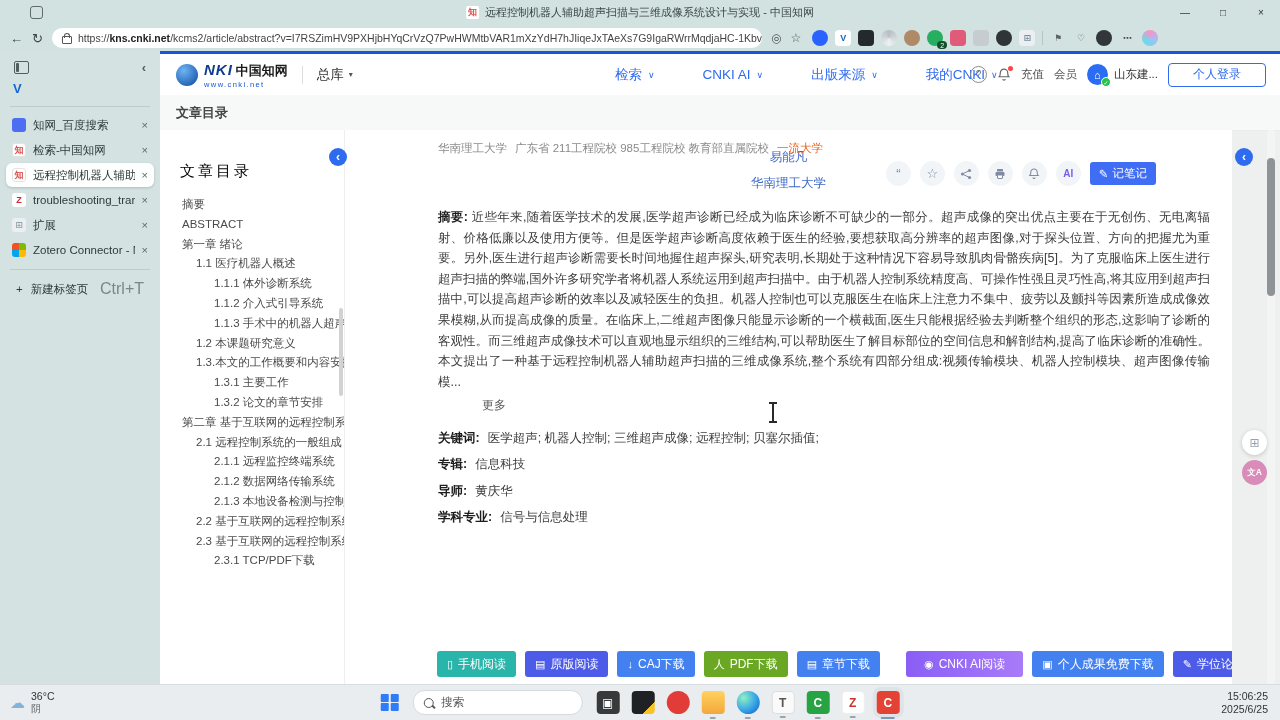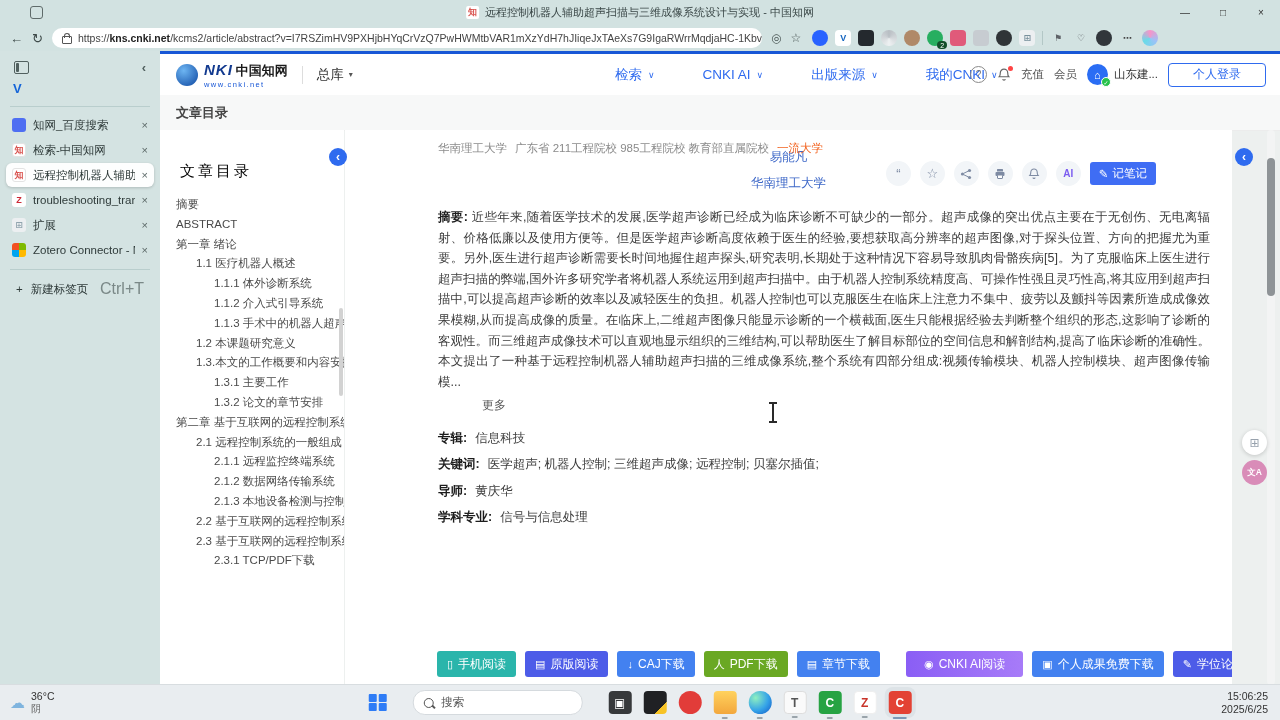--- a/index.html
+++ b/index.html
@@ -68,21 +68,21 @@
   .orgbadge{width:21px;height:21px;border-radius:50%;background:#2a6df4;position:relative;display:flex;align-items:center;justify-content:center;color:#fff;font-size:11px;flex:none}
   .greencheck{position:absolute;right:-3px;bottom:-2px;width:8px;height:8px;background:#27c24c;border-radius:50%;color:#fff;font-size:6px;
               display:flex;align-items:center;justify-content:center;font-style:normal;border:1px solid #fff}
   .orgname{font-size:11.5px;color:#333;margin-left:-4px}
   .loginbtn{height:24px;padding:0 24px;border:1px solid #2f6bef;color:#2f6bef;background:#fff;border-radius:4px;font-size:12px}
   .crumb{height:35px;background:#f7f8f8;border-bottom:1px solid #ececec;display:flex;align-items:center;padding-left:16px;
          font-size:13px;font-weight:700;color:#454545}
   .content{position:absolute;top:79px;bottom:0;left:0;right:0}
   .tocpanel{position:absolute;left:0;top:0;bottom:0;width:184px;background:#fff;overflow:hidden}
   .toctitle{margin:32px 0 14px 20px;font-size:15px;color:#000000;letter-spacing:3px}
-  .tocitem{font-size:11.5px;color:#4a4a4a;line-height:19.8px;padding-left:16px;white-space:nowrap;overflow:hidden;cursor:pointer}
+  .tocitem{font-size:11.5px;color:#4a4a4a;line-height:19.8px;padding-left:22px;white-space:nowrap;overflow:hidden;cursor:pointer}
   .tocitem.lv1{padding-left:36px}
   .tocitem.lv2{padding-left:54px}
   .tocsb{position:absolute;left:179px;top:178px;width:4px;height:88px;background:#d2d2d2;border-radius:2px}
   .handle{position:absolute;width:18px;height:18px;border-radius:50%;background:#2f6bef;color:#fff;display:flex;
           align-items:center;justify-content:center;font-size:12px;font-weight:700;z-index:5}
   .hleft{left:169px;top:18px}
   .hright{right:27px;top:18px}
   .card{position:absolute;left:185px;right:48px;top:0;bottom:0;background:#fff;overflow:hidden}
   .orgline{position:absolute;top:11px;left:93px;font-size:11.5px;color:#8b8b8b;display:flex;gap:8px;white-space:nowrap}
   .orgline .orange{color:#f26522}
@@ -113,21 +113,21 @@
   .floaters{position:absolute;right:13px;top:300px;display:flex;flex-direction:column;gap:5px;align-items:center}
   .fbtn{width:25px;height:25px;border-radius:50%;display:flex;align-items:center;justify-content:center}
   .fbtn.white{background:#fff;color:#98a2ad;box-shadow:0 1px 4px rgba(0,0,0,.18);font-size:12px}
   .fbtn.pink{background:#d98cb8;color:#fff;font-size:8.5px;font-weight:700}
   
   .taskbar{position:absolute;left:0;right:0;bottom:0;height:35px;background:#e9edf0;border-top:1px solid #d8dde0;display:flex;align-items:center}
   .weather{display:flex;align-items:center;gap:6px;margin-left:10px}
   .cloud{font-size:15px;color:#7fb4de}
   .wtxt{font-size:10.5px;color:#333;line-height:11.5px}
   .wdesc{color:#666;font-size:10px}
-  .tbcenter{position:absolute;left:50%;top:0;bottom:0;transform:translateX(-50%);display:flex;align-items:center;gap:26px}
+  .tbcenter{position:absolute;left:50%;top:0;bottom:0;transform:translateX(-50%);display:flex;align-items:center;gap:14px}
   .startbtn{display:grid;grid-template-columns:8px 8px;grid-template-rows:8px 8px;gap:1.5px}
   .startbtn i{background:#2e7cf6;border-radius:1px}
   .searchpill{width:148px;height:23px;background:#fff;border:1px solid #d5dade;border-radius:12px;display:flex;align-items:center;gap:8px;padding:0 10px;font-size:11.5px;color:#555}
   .mag{width:8px;height:8px;border:1.5px solid #555;border-radius:50%;position:relative;flex:none}
   .mag::after{content:"";position:absolute;width:4px;height:1.5px;background:#555;transform:rotate(45deg);right:-3px;bottom:-1px}
   .tbapps{display:flex;gap:12px;align-items:center}
   .tbapp{width:23px;height:23px;display:flex;align-items:center;justify-content:center;color:#fff;font-size:12px;font-weight:700;position:relative;border-radius:4px;box-sizing:border-box}
   .tbapp.running::after{content:"";position:absolute;bottom:-5px;left:50%;transform:translateX(-50%);width:6px;height:2.5px;border-radius:2px;background:#9aa4ab}
   .tbapp.active{box-shadow:0 0 0 4px #dde3e7}
   .tbapp.active::after{width:14px;background:#7c98b5}
@@ -421,27 +421,27 @@
 
       <div class="abs-block">
         <b>摘要:</b>
         <span>近些年来,随着医学技术的发展,医学超声诊断已经成为临床诊断不可缺少的一部分。超声成像的突出优点主要在于无创伤、无电离辐射、价格低廉以及使用方便等。但是医学超声诊断高度依赖于医生的经验,要想获取高分辨率的超声图像,对于探头位置、方向的把握尤为重要。另外,医生进行超声诊断需要长时间地握住超声探头,研究表明,长期处于这种情况下容易导致肌肉骨骼疾病[5]。为了克服临床上医生进行超声扫描的弊端,国外许多研究学者将机器人系统运用到超声扫描中。由于机器人控制系统精度高、可操作性强且灵巧性高,将其应用到超声扫描中,可以提高超声诊断的效率以及减轻医生的负担。机器人控制也可以克服医生在临床上注意力不集中、疲劳以及颤抖等因素所造成成像效果模糊,从而提高成像的质量。在临床上,二维超声图像只能显示诊断的一个横截面,医生只能根据经验去判断整个组织的形态,这影响了诊断的客观性。而三维超声成像技术可以直观地显示组织的三维结构,可以帮助医生了解目标部位的空间信息和解剖结构,提高了临床诊断的准确性。本文提出了一种基于远程控制机器人辅助超声扫描的三维成像系统,整个系统有四部分组成:视频传输模块、机器人控制模块、超声图像传输模...</span>
         <div class="more">更多</div>
       </div>
 
       <div class="fields">
 
           <div class="frow">
+            <b class="flabel">关键词:</b>
+            <span class="fval">医学超声;  机器人控制;  三维超声成像;  远程控制;  贝塞尔插值;</span>
+          </div>
+
+          <div class="frow">
             <b class="flabel">专辑:</b>
             <span class="fval">信息科技</span>
-          </div>
-
-          <div class="frow">
-            <b class="flabel">关键词:</b>
-            <span class="fval">医学超声;  机器人控制;  三维超声成像;  远程控制;  贝塞尔插值;</span>
           </div>
 
 
 
           <div class="frow">
             <b class="flabel">导师:</b>
             <span class="fval">黄庆华</span>
           </div>
 
           <div class="frow">

